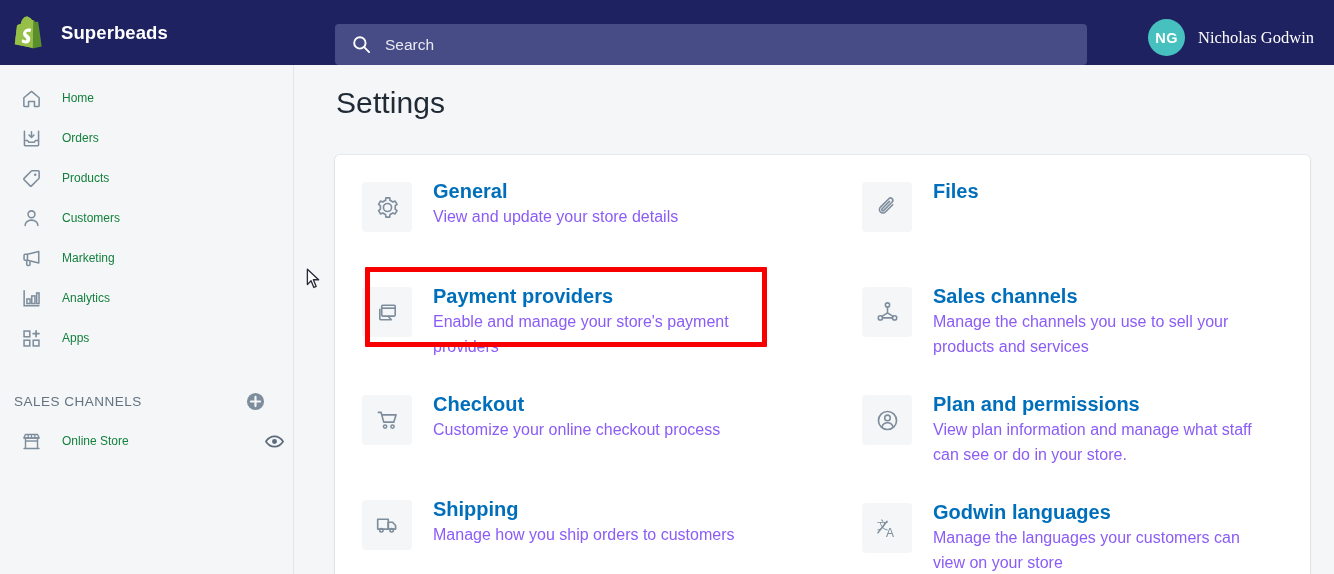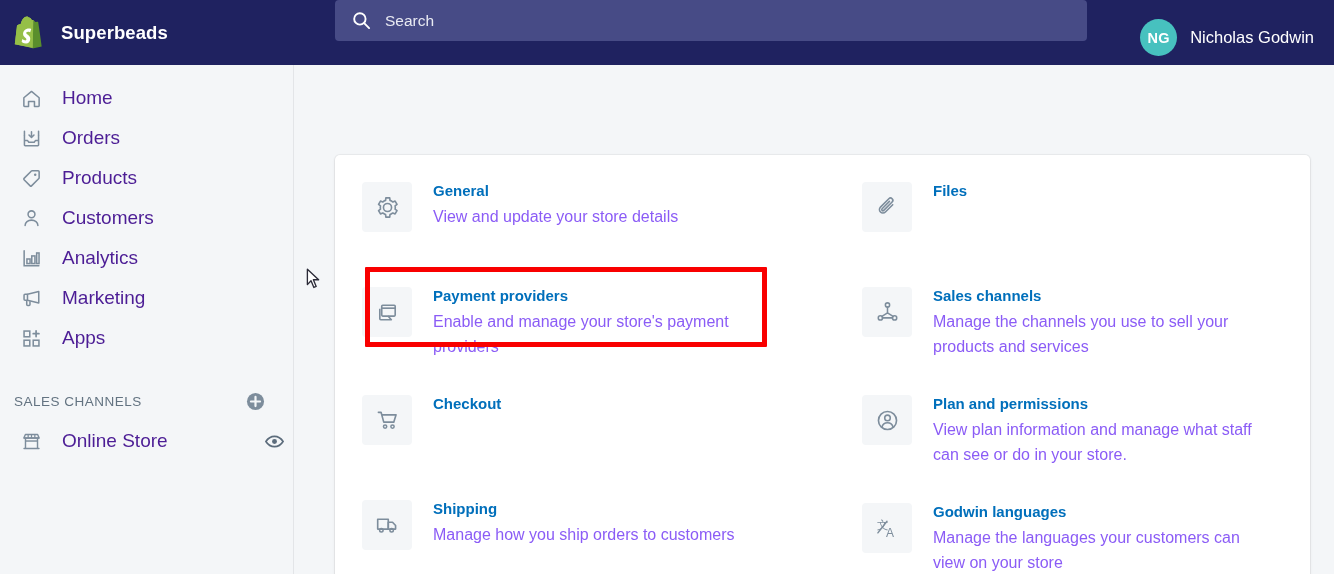--- a/index.html
+++ b/index.html
@@ -12,21 +12,21 @@
     background: #f4f6f8;
   }
 
   
   .topbar {
     position: absolute;
     top: 0; left: 0;
     width: 1334px; height: 65px;
     background: #1f2260;
     display: flex;
-    align-items: flex-start;
+    align-items: flex-end;
     z-index: 20;
   }
 
   .brand {
     width: 295px;
     height: 65px;
     display: flex;
     align-items: center;
     padding-left: 14px;
     flex: 0 0 295px;
@@ -85,20 +85,21 @@
     font-weight: bold;
     display: flex;
     align-items: center;
     justify-content: center;
     margin-right: 13px;
     letter-spacing: .3px;
   }
   .username {
     color: #ffffff;
     font-size: 16.5px;
+    font-family: Liberation Serif, serif;
   }
 
   
   .sidebar {
     position: absolute;
     top: 65px; left: 0;
     width: 294px;
     height: 509px;
     background: #f4f6f8;
     border-right: 1px solid #e3e5e8;
@@ -116,22 +117,22 @@
   }
   .nav-icon {
     width: 22px; height: 22px;
     flex: 0 0 22px;
     margin-right: 20px;
     display: flex;
     align-items: center;
     justify-content: center;
   }
   .nav-label {
-    font-size: 19px;
-    color: #4c1d95;
+    font-size: 12px;
+    color: #15803d;
   }
 
   .section-head {
     height: 40px;
     display: flex;
     align-items: center;
     padding-left: 14px;
     padding-right: 28px;
     margin-top: 23px;
   }
@@ -209,21 +210,21 @@
     display: flex;
     align-items: center;
     justify-content: center;
     margin-right: 21px;
     margin-top: 1px;
   }
 
   .stext { padding-top: 0px; }
   .stitle {
     color: #006fbb;
-    font-size: 15px;
+    font-size: 20px;
     font-weight: bold;
     line-height: 20px;
     margin-bottom: 3px;
     display: inline-block;
   }
   .sdesc {
     color: #8b5cf6;
     font-size: 16px;
     line-height: 25px;
     max-width: 330px;
@@ -326,38 +327,38 @@
         <circle cx="11" cy="6.6" r="3.6" fill="none" stroke="#7d8d9c" stroke-width="1.6"></circle>
         <path d="M4.3 18.4c0-3.3 3-5.7 6.7-5.7s6.7 2.4 6.7 5.7" fill="none" stroke="#7d8d9c" stroke-width="1.6" stroke-linecap="round"></path>
       </svg>
     </span>
     <span class="nav-label">Customers</span>
   </div>
 
   <div class="nav-item">
     <span class="nav-icon">
       <svg viewBox="0 0 22 22" width="21" height="21">
+        <path d="M18.6 3.6v12.2L6.8 12.9V6.5z" fill="none" stroke="#7d8d9c" stroke-width="1.6" stroke-linejoin="round"></path>
+        <path d="M6.8 6.5H4.2a1 1 0 00-1 1v4.4a1 1 0 001 1h2.6" fill="none" stroke="#7d8d9c" stroke-width="1.6" stroke-linejoin="round"></path>
+        <path d="M6 13v4.3a1 1 0 001 1h1.4a1 1 0 001-1v-3.5" fill="none" stroke="#7d8d9c" stroke-width="1.6" stroke-linejoin="round"></path>
+      </svg>
+    </span>
+    <span class="nav-label">Marketing</span>
+  </div>
+
+  <div class="nav-item">
+    <span class="nav-icon">
+      <svg viewBox="0 0 22 22" width="21" height="21">
         <path d="M3.3 3v15.6h15.4" fill="none" stroke="#7d8d9c" stroke-width="1.6" stroke-linecap="round"></path>
         <rect x="6.2" y="11.5" width="3.3" height="4.8" fill="none" stroke="#7d8d9c" stroke-width="1.6"></rect>
         <rect x="11.3" y="8.3" width="3.3" height="8" fill="none" stroke="#7d8d9c" stroke-width="1.6"></rect>
         <rect x="16.4" y="5.2" width="2.5" height="11.1" fill="none" stroke="#7d8d9c" stroke-width="1.6"></rect>
       </svg>
     </span>
     <span class="nav-label">Analytics</span>
-  </div>
-
-  <div class="nav-item">
-    <span class="nav-icon">
-      <svg viewBox="0 0 22 22" width="21" height="21">
-        <path d="M18.6 3.6v12.2L6.8 12.9V6.5z" fill="none" stroke="#7d8d9c" stroke-width="1.6" stroke-linejoin="round"></path>
-        <path d="M6.8 6.5H4.2a1 1 0 00-1 1v4.4a1 1 0 001 1h2.6" fill="none" stroke="#7d8d9c" stroke-width="1.6" stroke-linejoin="round"></path>
-        <path d="M6 13v4.3a1 1 0 001 1h1.4a1 1 0 001-1v-3.5" fill="none" stroke="#7d8d9c" stroke-width="1.6" stroke-linejoin="round"></path>
-      </svg>
-    </span>
-    <span class="nav-label">Marketing</span>
   </div>
 
 
   <div class="nav-item">
     <span class="nav-icon">
       <svg viewBox="0 0 22 22" width="21" height="21">
         <rect x="3.2" y="3.2" width="6" height="6" fill="none" stroke="#7d8d9c" stroke-width="1.6"></rect>
         <rect x="3.2" y="12.8" width="6" height="6" fill="none" stroke="#7d8d9c" stroke-width="1.6"></rect>
         <rect x="12.8" y="12.8" width="6" height="6" fill="none" stroke="#7d8d9c" stroke-width="1.6"></rect>
         <path d="M15.8 3v6M12.8 6h6" stroke="#7d8d9c" stroke-width="1.8" stroke-linecap="round"></path>
@@ -388,20 +389,21 @@
     <span class="nav-label">Online Store</span>
     <svg class="eye-btn" viewBox="0 0 22 22">
       <path d="M2 11s3.4-5.4 9-5.4S20 11 20 11s-3.4 5.4-9 5.4S2 11 2 11z" fill="none" stroke="#5c6c7c" stroke-width="1.7"></path>
       <circle cx="11" cy="11" r="2.6" fill="#5c6c7c"></circle>
     </svg>
   </div>
 </div>
 
 <div class="main">
 
+  <h1 class="page-title">Settings</h1>
 
   <div class="card">
     <div class="grid">
 
       <div class="col left">
 
         <div class="setting">
           <span class="tile">
             <svg viewBox="0 0 26 26" width="25" height="25">
               <path d="M13 8.8a4.2 4.2 0 100 8.4 4.2 4.2 0 000-8.4z" fill="none" stroke="#7d8d9c" stroke-width="1.7"></path>
@@ -431,20 +433,21 @@
         <div class="setting">
           <span class="tile">
             <svg viewBox="0 0 26 26" width="25" height="25">
               <path d="M3.5 4.5h2.8l2.8 10.2h10.4l2.4-7.6H7.6" fill="none" stroke="#7d8d9c" stroke-width="1.7" stroke-linejoin="round" stroke-linecap="round"></path>
               <circle cx="10.5" cy="19.3" r="1.7" fill="none" stroke="#7d8d9c" stroke-width="1.6"></circle>
               <circle cx="18.2" cy="19.3" r="1.7" fill="none" stroke="#7d8d9c" stroke-width="1.6"></circle>
             </svg>
           </span>
           <span class="stext">
             <a class="stitle">Checkout</a>
+            <div class="sdesc">Customize your online checkout process</div>
           </span>
         </div>
 
         <div class="setting">
           <span class="tile">
             <svg viewBox="0 0 26 26" width="25" height="25">
               <path d="M2.8 6.5h11v10.2h-11z" fill="none" stroke="#7d8d9c" stroke-width="1.7" stroke-linejoin="round"></path>
               <path d="M13.8 9.6h4.4l3.2 3.4v3.7h-7.6z" fill="none" stroke="#7d8d9c" stroke-width="1.7" stroke-linejoin="round"></path>
               <circle cx="6.6" cy="17.9" r="1.8" fill="none" stroke="#7d8d9c" stroke-width="1.6"></circle>
               <circle cx="17.3" cy="17.9" r="1.8" fill="none" stroke="#7d8d9c" stroke-width="1.6"></circle>

